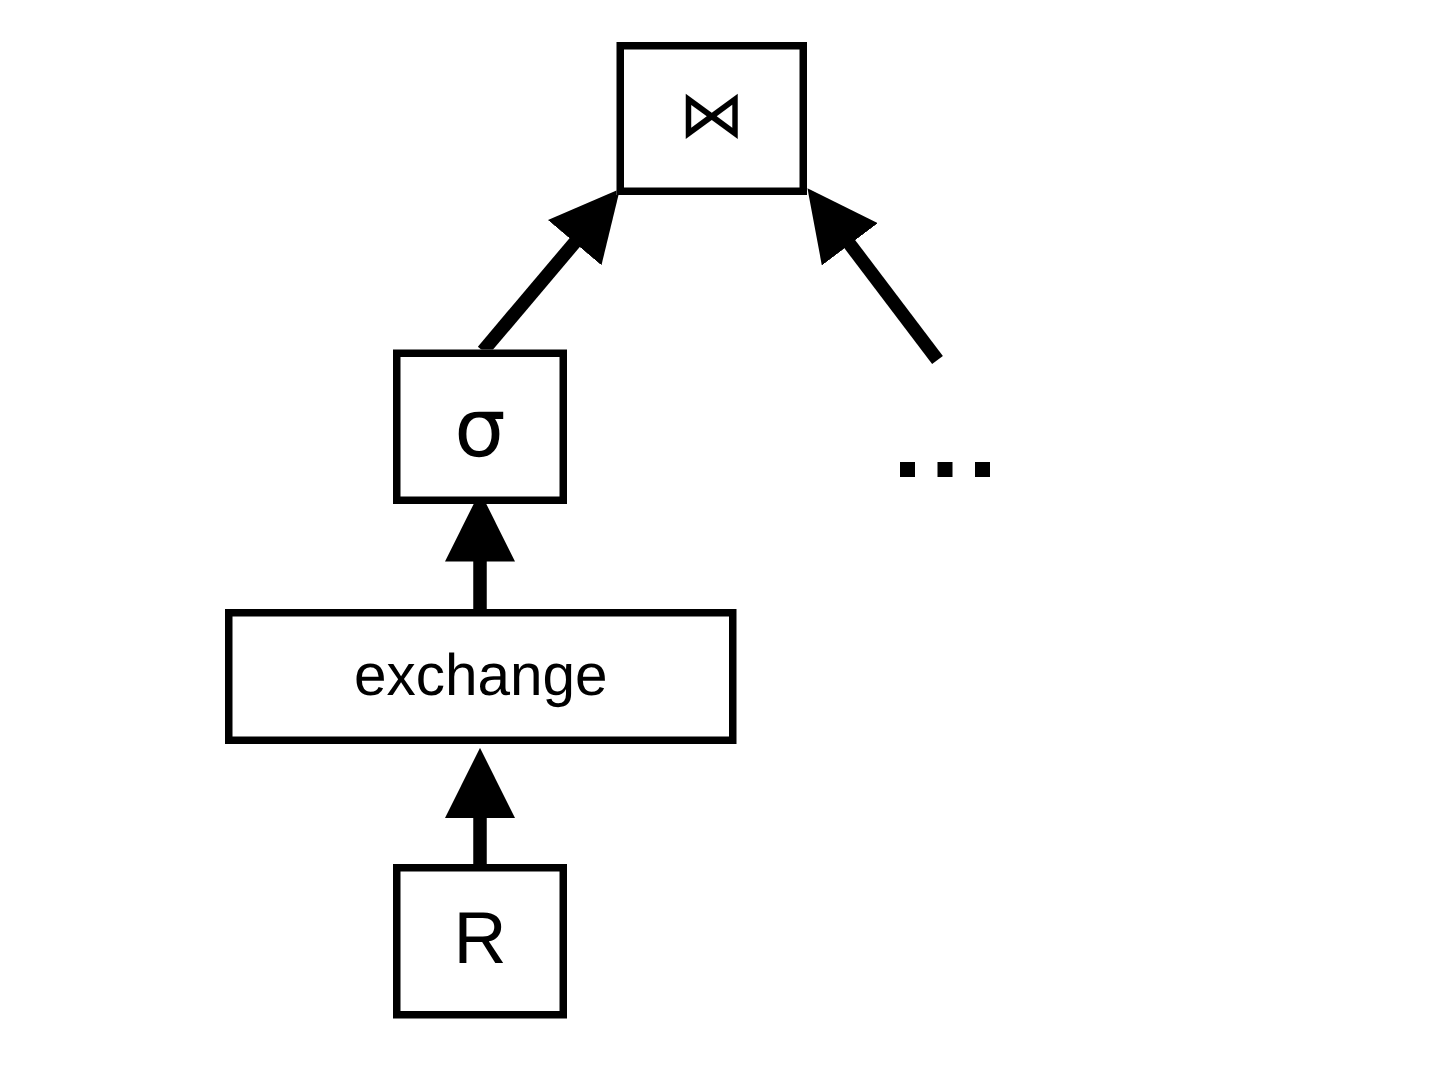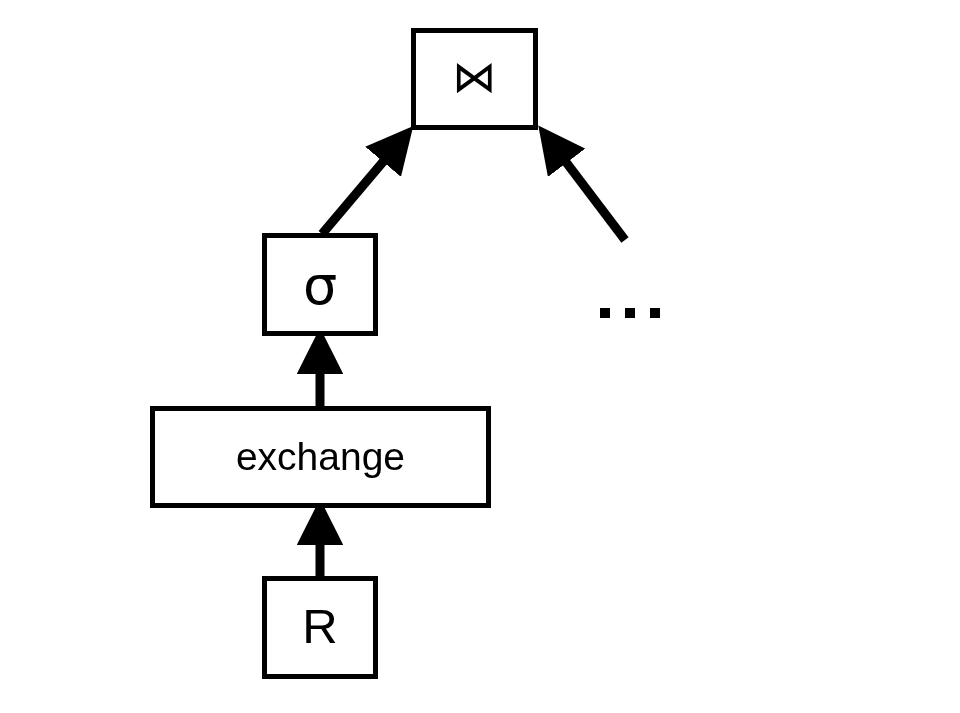--- a/index.html
+++ b/index.html
@@ -62,21 +62,21 @@
   #select-node .node-label {
     font-size: 54px;
     font-family: "DejaVu Sans", sans-serif;
     position: relative;
     top: 1px;
   }
   #exchange-node {
     left: 150px;
     top: 406px;
     width: 341px;
-    height: 102px;
+    height: 90px;
   }
   #exchange-node .node-label {
     font-size: 39px;
     position: relative;
     top: -1px;
   }
   #relation-node {
     left: 262px;
     top: 576px;
     width: 116px;

